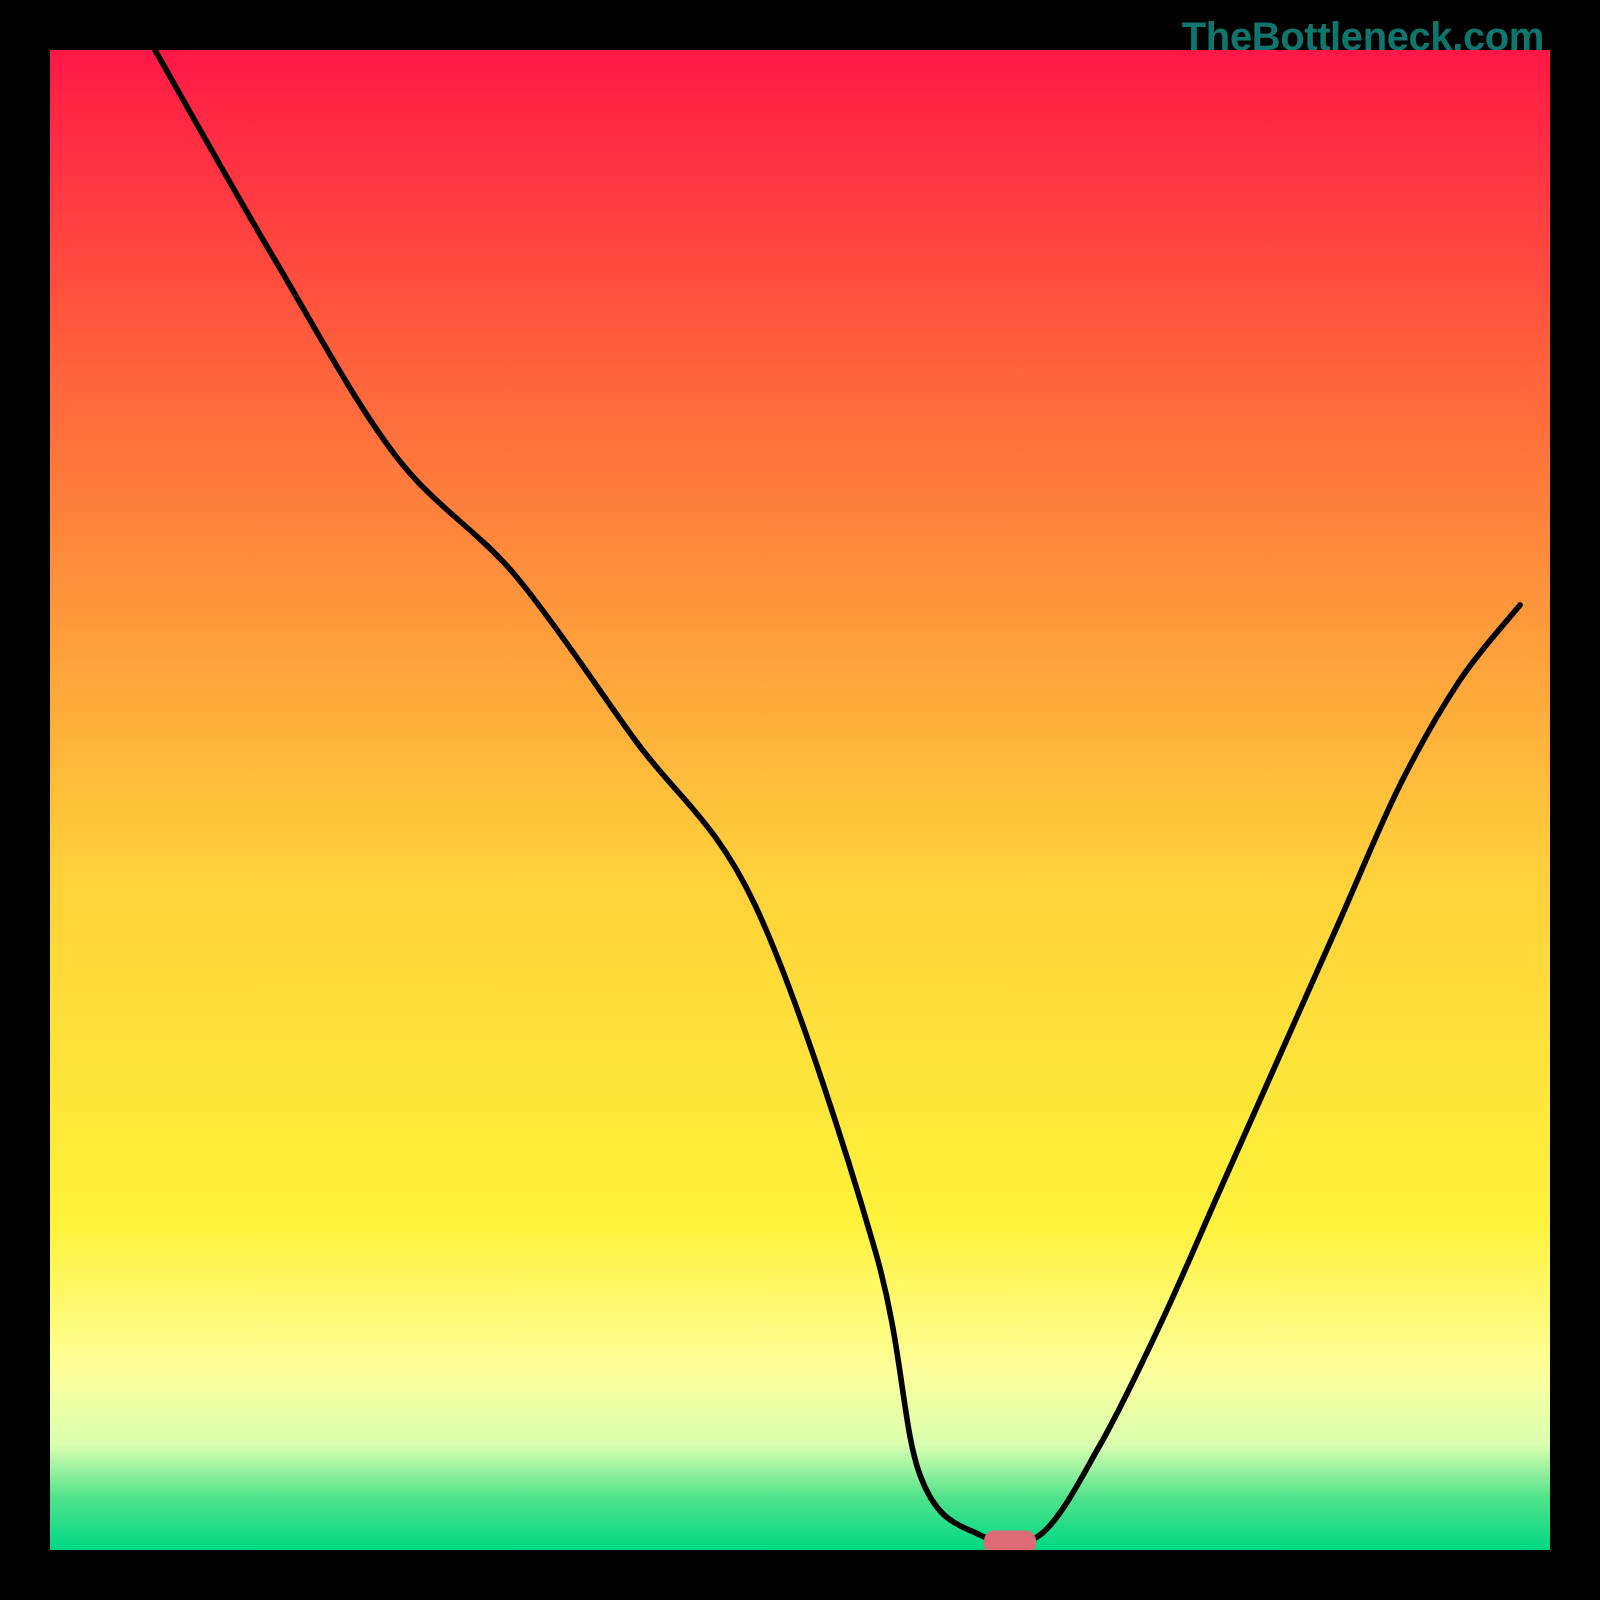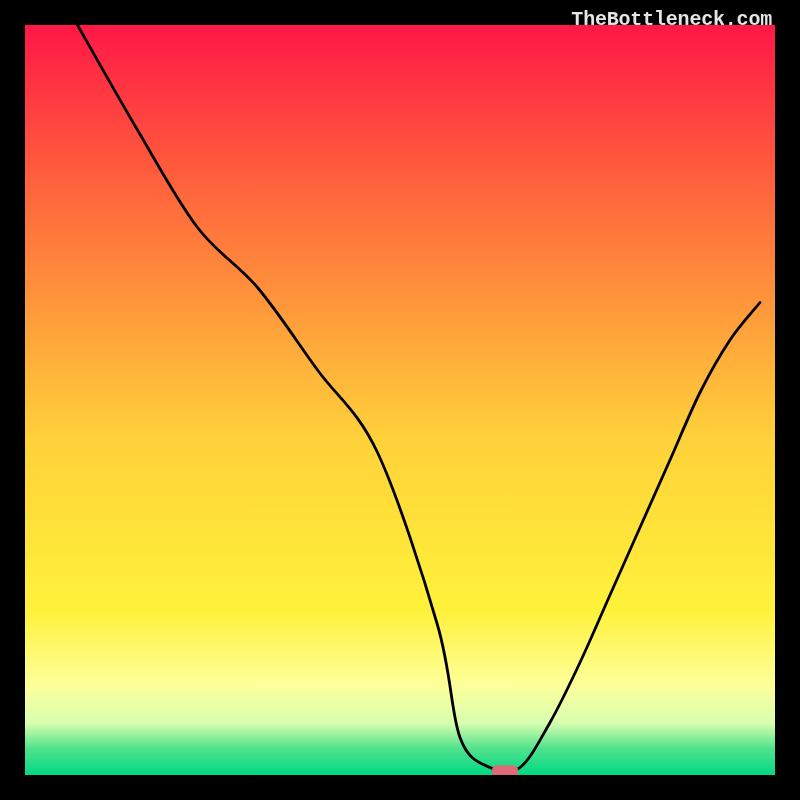--- a/index.html
+++ b/index.html
@@ -20,24 +20,24 @@
     position: absolute;
     left: 25px;
     top: 25px;
     width: 750px;
     height: 750px;
   }
   .watermark {
     position: absolute;
     top: 8px;
     right: 28px;
-    font-family: Liberation Mono, monospace;
+    font-family: Liberation Sans, sans-serif;
     font-size: 20px;
     font-weight: bold;
-    color: #e5e5e5;
+    color: #0f766e;
     letter-spacing: -0.2px;
   }
   svg { display: block; }
 </style>
 </head>
 <body>
 
 <div class="frame">
 
   <div class="watermark">TheBottleneck.com</div>

